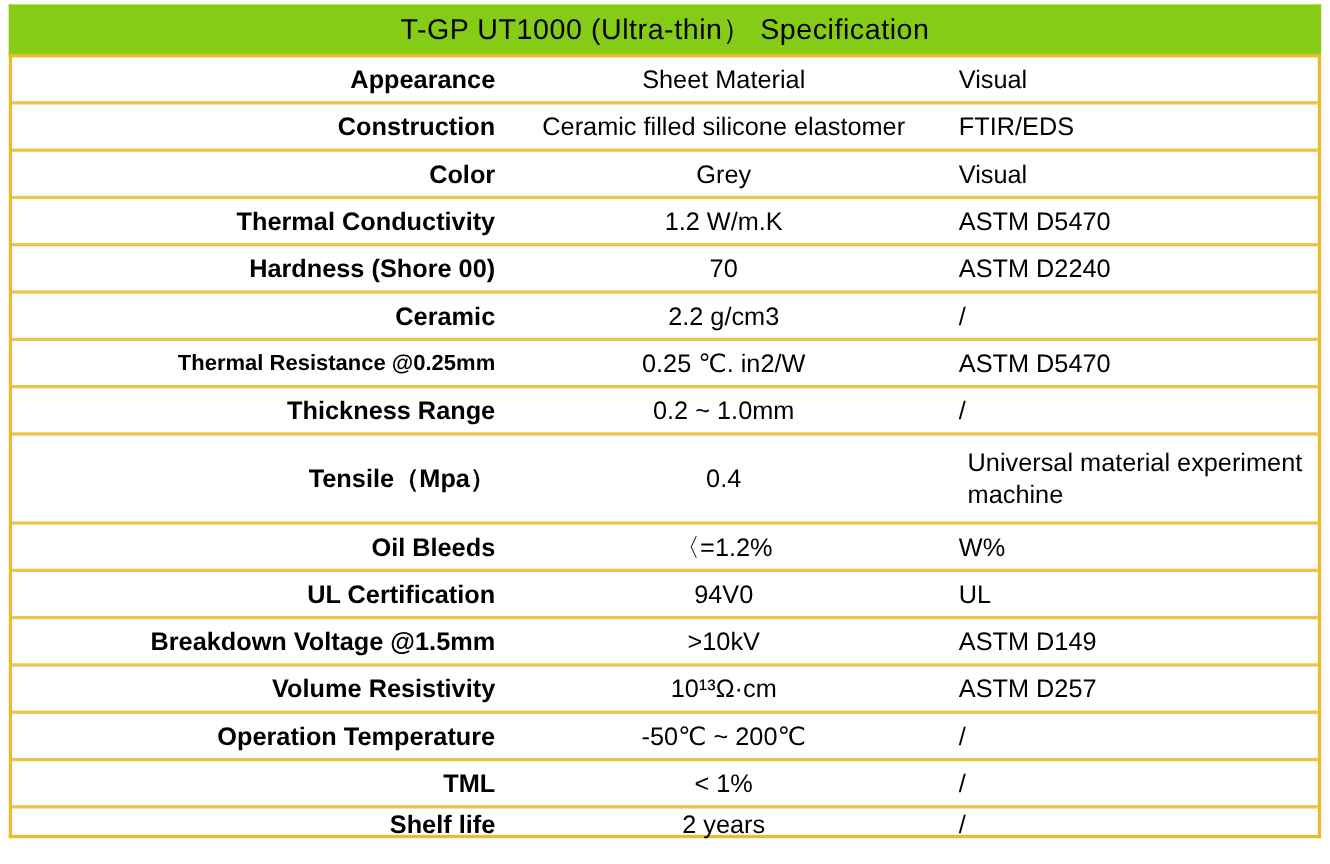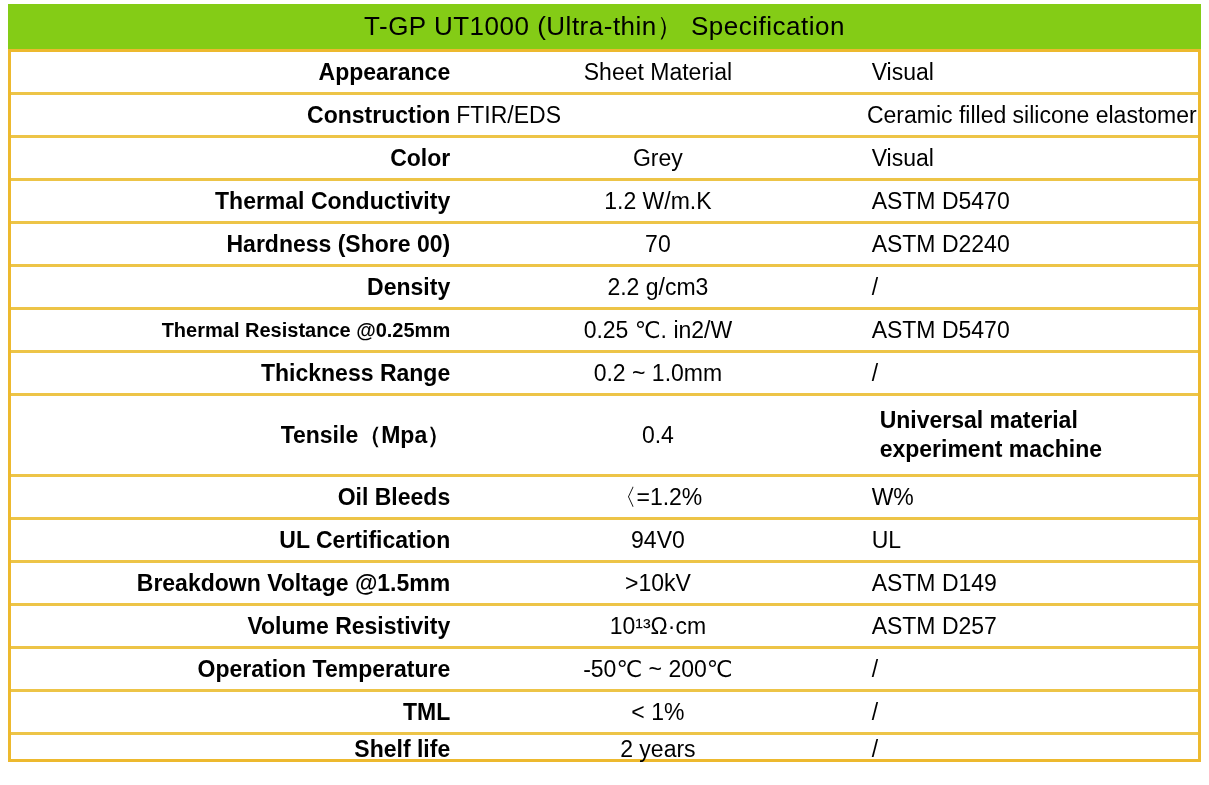--- a/index.html
+++ b/index.html
@@ -63,55 +63,55 @@
   .cell-value {
     text-align: center;
   }
   .cell-method {
     padding: 0 6px;
   }
   
   .spec-row:nth-child(7) .cell-property { font-size: 20px; }
   
   .spec-row:nth-child(9) { height: 78px; }
-  .spec-row:nth-child(9) .cell-method { padding: 0 14px; font-weight: bold; }
+  .spec-row:nth-child(9) .cell-method { padding: 0 14px; }
 </style>
 </head>
 <body>
 
 <div class="spec-table">
   <div class="spec-header">T-GP UT1000 (Ultra-thin） Specification</div>
   <div>
       <div class="spec-row">
     <div class="cell cell-property">Appearance</div>
     <div class="cell cell-value">Sheet Material</div>
     <div class="cell cell-method">Visual</div>
   </div>
       <div class="spec-row">
     <div class="cell cell-property">Construction</div>
+    <div class="cell cell-value">Ceramic filled silicone elastomer</div>
     <div class="cell cell-method">FTIR/EDS</div>
-    <div class="cell cell-value">Ceramic filled silicone elastomer</div>
   </div>
       <div class="spec-row">
     <div class="cell cell-property">Color</div>
     <div class="cell cell-value">Grey</div>
     <div class="cell cell-method">Visual</div>
   </div>
       <div class="spec-row">
     <div class="cell cell-property">Thermal Conductivity</div>
     <div class="cell cell-value">1.2 W/m.K</div>
     <div class="cell cell-method">ASTM D5470</div>
   </div>
       <div class="spec-row">
     <div class="cell cell-property">Hardness (Shore 00)</div>
     <div class="cell cell-value">70</div>
     <div class="cell cell-method">ASTM D2240</div>
   </div>
       <div class="spec-row">
-    <div class="cell cell-property">Density</div>
+    <div class="cell cell-property">Ceramic</div>
     <div class="cell cell-value">2.2 g/cm3</div>
     <div class="cell cell-method">/</div>
   </div>
       <div class="spec-row">
     <div class="cell cell-property">Thermal Resistance @0.25mm</div>
     <div class="cell cell-value">0.25 ℃. in2/W</div>
     <div class="cell cell-method">ASTM D5470</div>
   </div>
       <div class="spec-row">
     <div class="cell cell-property">Thickness Range</div>

